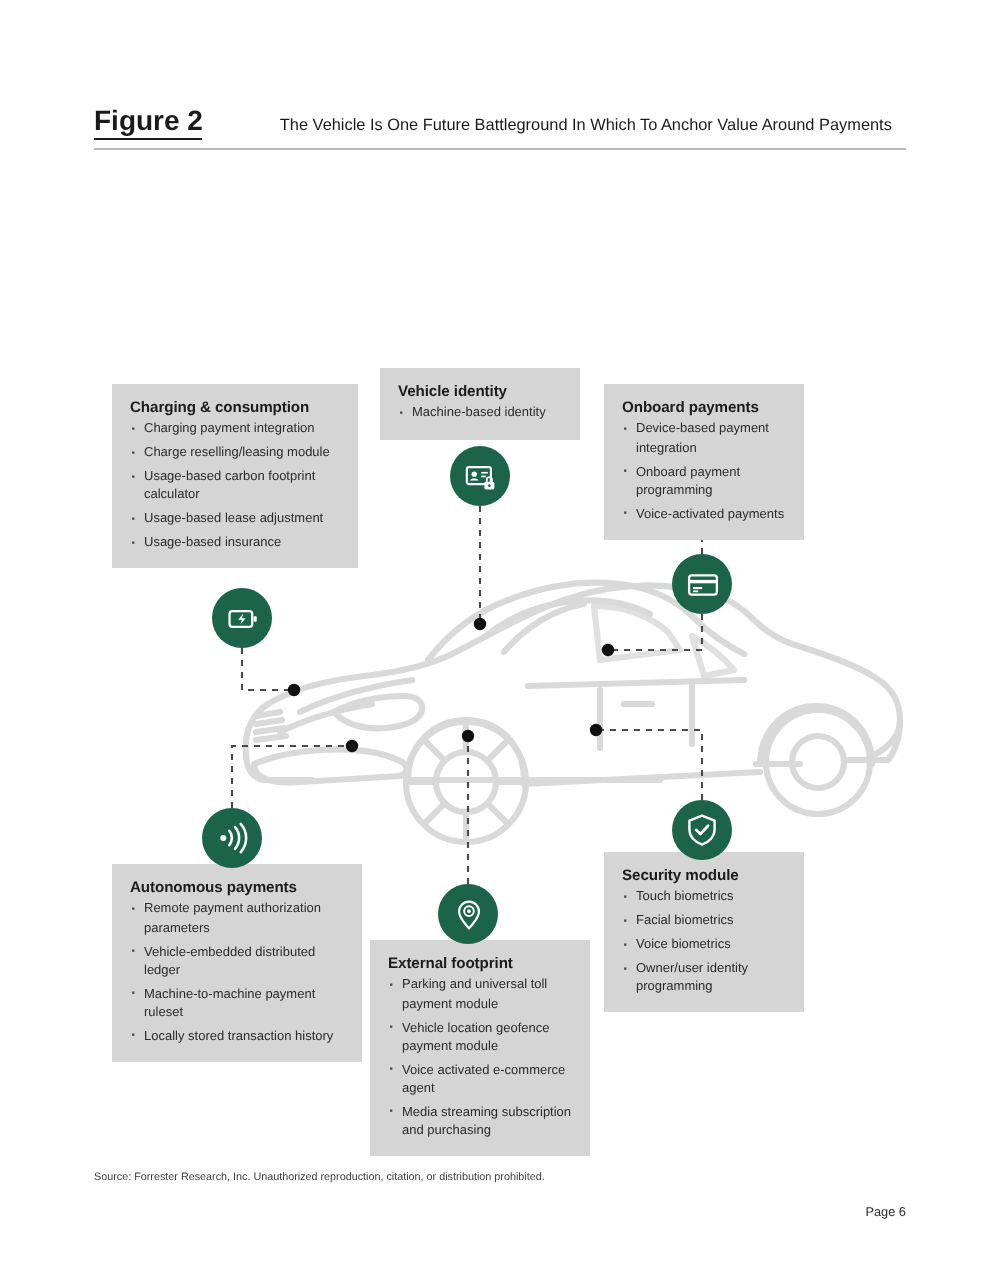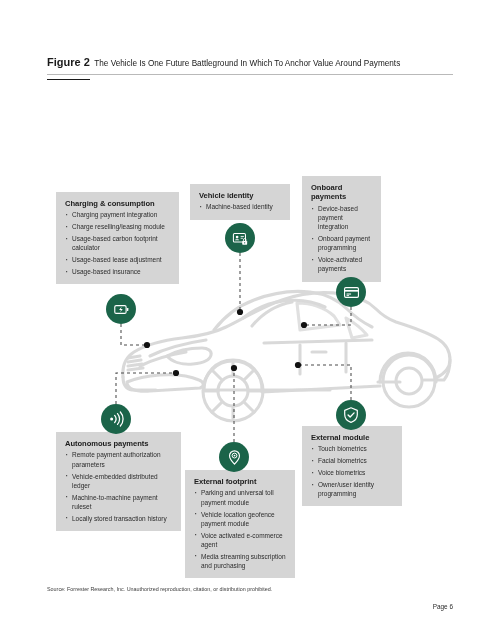--- a/index.html
+++ b/index.html
@@ -17,26 +17,26 @@
 
   
   .fig-header {
     position: absolute;
     left: 47px; top: 52px; width: 406px;
     padding-bottom: 4px;
     border-bottom: 1px solid #b9b9b9;
     white-space: nowrap;
   }
   .fig-num {
-    font-size: 11px; font-weight: bold; color: #1a1a1a;
+    font-size: 14px; font-weight: bold; color: #1a1a1a;
     border-bottom: 1.3px solid #1a1a1a;
-    padding-bottom: 11px;
+    padding-bottom: 1px;
   }
   .fig-title {
-    font-size: 8.2px; color: #1a1a1a; font-weight: normal;
+    font-size: 8.2px; color: #1a1a1a; font-weight: normal; margin-left: 34px;
   }
 
   
   .canvas {
     position: absolute;
     left: 0; top: 0; width: 500px; height: 638px;
     pointer-events: none;
   }
   .canvas svg { display: block; }
 
@@ -68,21 +68,21 @@
     content: "·";
     position: absolute;
     left: 0.5px; top: -1.2px;
     font-size: 8px;
     font-weight: bold;
     color: #4a4a4a;
   }
 
   #box-charging  { left: 56px;  top: 192px; width: 123px; }
   #box-identity  { left: 190px; top: 184px; width: 100px; }
-  #box-onboard   { left: 302px; top: 176px; width: 79px; }
+  #box-onboard   { left: 302px; top: 192px; width: 100px; }
   #box-autonomous{ left: 56px;  top: 432px; width: 125px; }
   #box-external  { left: 185px; top: 470px; width: 110px; }
   #box-security  { left: 302px; top: 426px; width: 100px; }
 
   
   .badge {
     position: absolute;
     width: 30px; height: 30px;
     border-radius: 50%;
     background: #1b6449;
@@ -250,21 +250,21 @@
     <h3>External footprint</h3>
     <ul>
       <li>Parking and universal toll payment module</li>
       <li>Vehicle location geofence payment module</li>
       <li>Voice activated e-commerce agent</li>
       <li>Media streaming subscription and purchasing</li>
     </ul>
   </div>
 
   <div class="box" id="box-security">
-    <h3>External module</h3>
+    <h3>Security module</h3>
     <ul>
       <li>Touch biometrics</li>
       <li>Facial biometrics</li>
       <li>Voice biometrics</li>
       <li>Owner/user identity programming</li>
     </ul>
   </div>
 
   <div class="badge" id="badge-charging">
     <svg width="17" height="17" viewBox="0 0 24 24">

